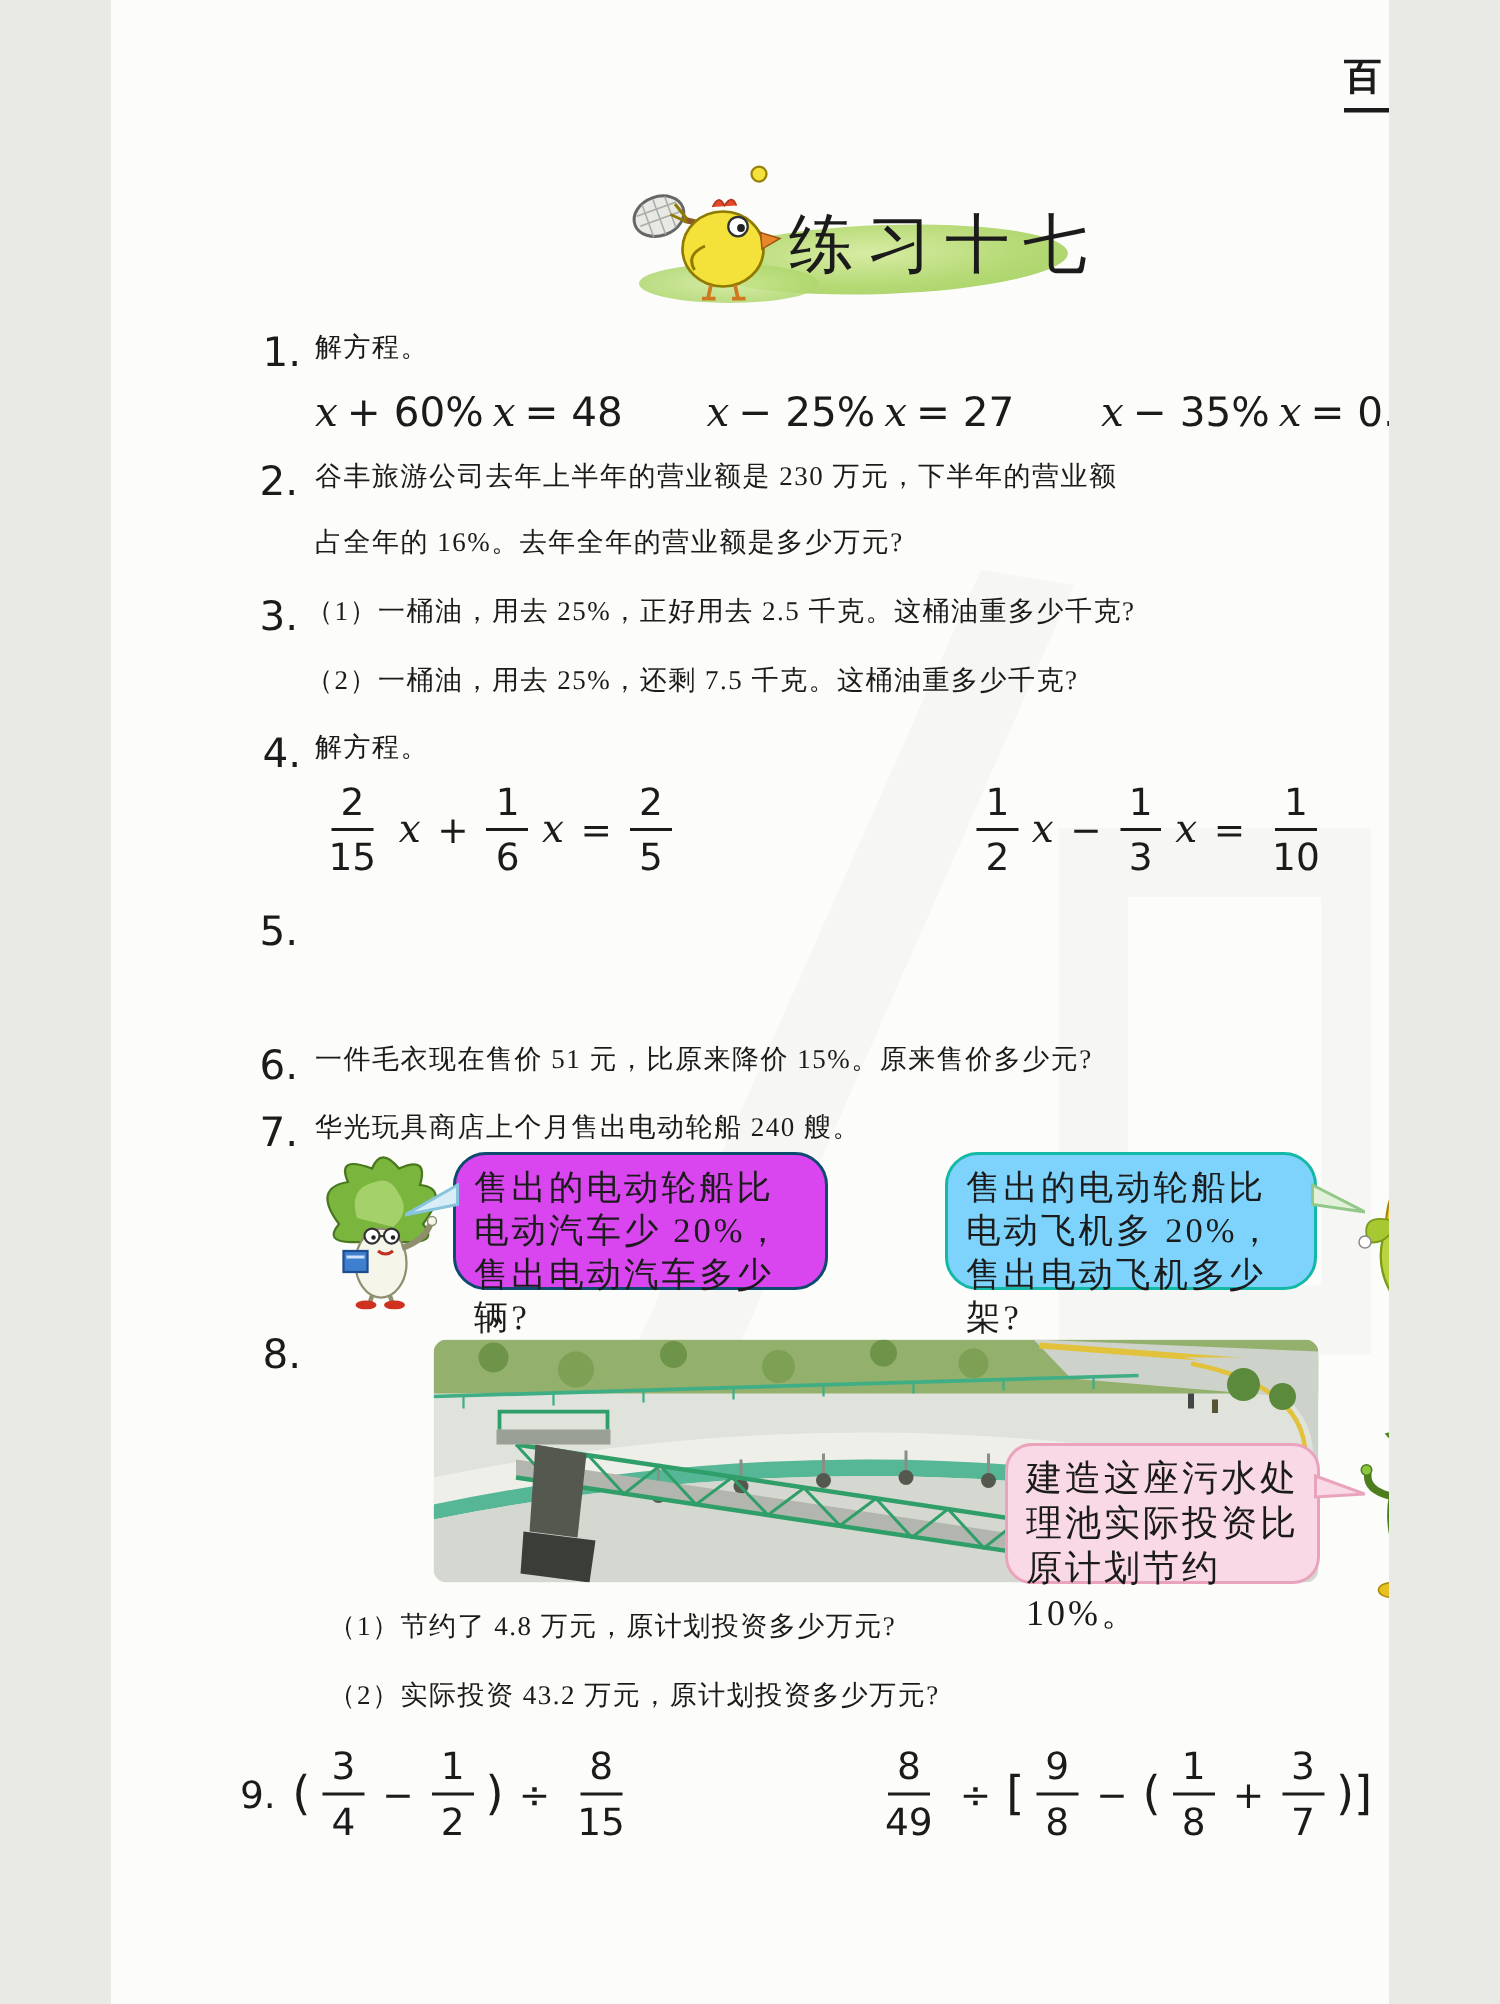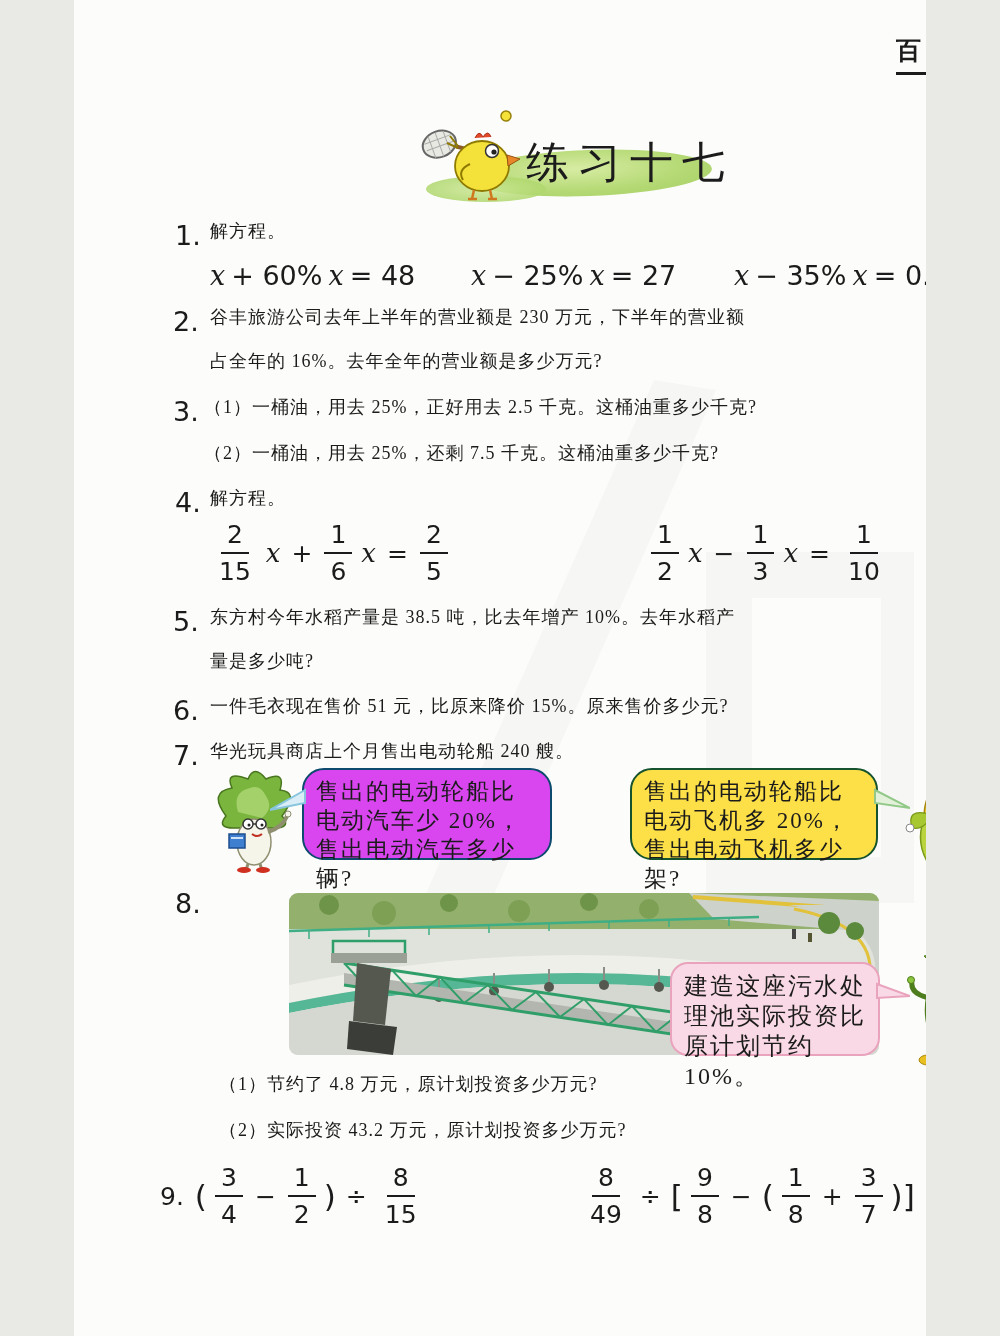--- a/index.html
+++ b/index.html
@@ -34,21 +34,21 @@
   .frac .fn{padding:1px 6px 5px;border-bottom:2.5px solid #1b1b1b;}
   .frac .fd{padding:5px 6px 1px;}
   .mop{margin:0 7px;}
   .big{font-size:31px;margin:0 3px;}
   .mrow .vx{font-size:26px;margin:0 4px;}
 
   
   .bubble{position:absolute;box-sizing:border-box;border-radius:22px;
           font-size:23px;line-height:29px;letter-spacing:2px;padding:7px 12px;}
   .bub-blue{background:#d946ef;border:2px solid #0c4a6e;}
-  .bub-green{background:#fde047;border:2px solid #14532d;}
+  .bub-green{background:#7dd3fc;border:2px solid #14b8a6;}
   .bub-pink{background:#f9d9e5;border:2px solid #e9a3bd;border-radius:18px;line-height:30px;}
   .tail{position:absolute;}
 
   
   .photo{position:absolute;left:215px;top:893px;width:590px;height:162px;border-radius:9px;
          overflow:hidden;box-shadow:0 0 0 5px #f7f7f3, 0 0 3px 6px #ececе6;}
 
   
   .pagetab{position:absolute;left:868px;top:1246px;width:132px;height:30px;
            background:#c7e4f2;border-bottom:4px solid #0f172a;border-radius:16px 0 0 16px;}
@@ -144,22 +144,20 @@
       </span>
     <span class="vx">x</span>
     <span class="mop">=</span>
     <span class="frac">
         <span class="fn">1</span>
         <span class="fd">10</span>
       </span>
   </div>
 
   <span class="pnum" style="left:99px;top:606px;">5.</span>
-  <span class="ptxt" style="left:136px;top:605px;">东方村今年水稻产量是 38.5 吨，比去年增产 10%。去年水稻产</span>
-  <span class="ptxt" style="left:136px;top:649px;">量是多少吨?</span>
 
   <span class="pnum" style="left:99px;top:695px;">6.</span>
   <span class="ptxt" style="left:136px;top:694px;">一件毛衣现在售价 51 元，比原来降价 15%。原来售价多少元?</span>
 
   <span class="pnum" style="left:99px;top:740px;">7.</span>
   <span class="ptxt" style="left:136px;top:739px;">华光玩具商店上个月售出电动轮船 240 艘。</span>
 
   <div class="abs" style="left:130px;top:768px;width:95px;height:105px;">
     <svg width="95" height="105" viewBox="0 0 95 105">
       <path d="M22 48 Q4 24 28 20 Q20 2 44 11 Q50 -4 62 11 Q82 2 76 22 Q96 24 78 48 Q88 60 70 60 L30 60 Q12 60 22 48 Z" fill="#7ab63e" stroke="#49761f" stroke-width="1.5"></path>

